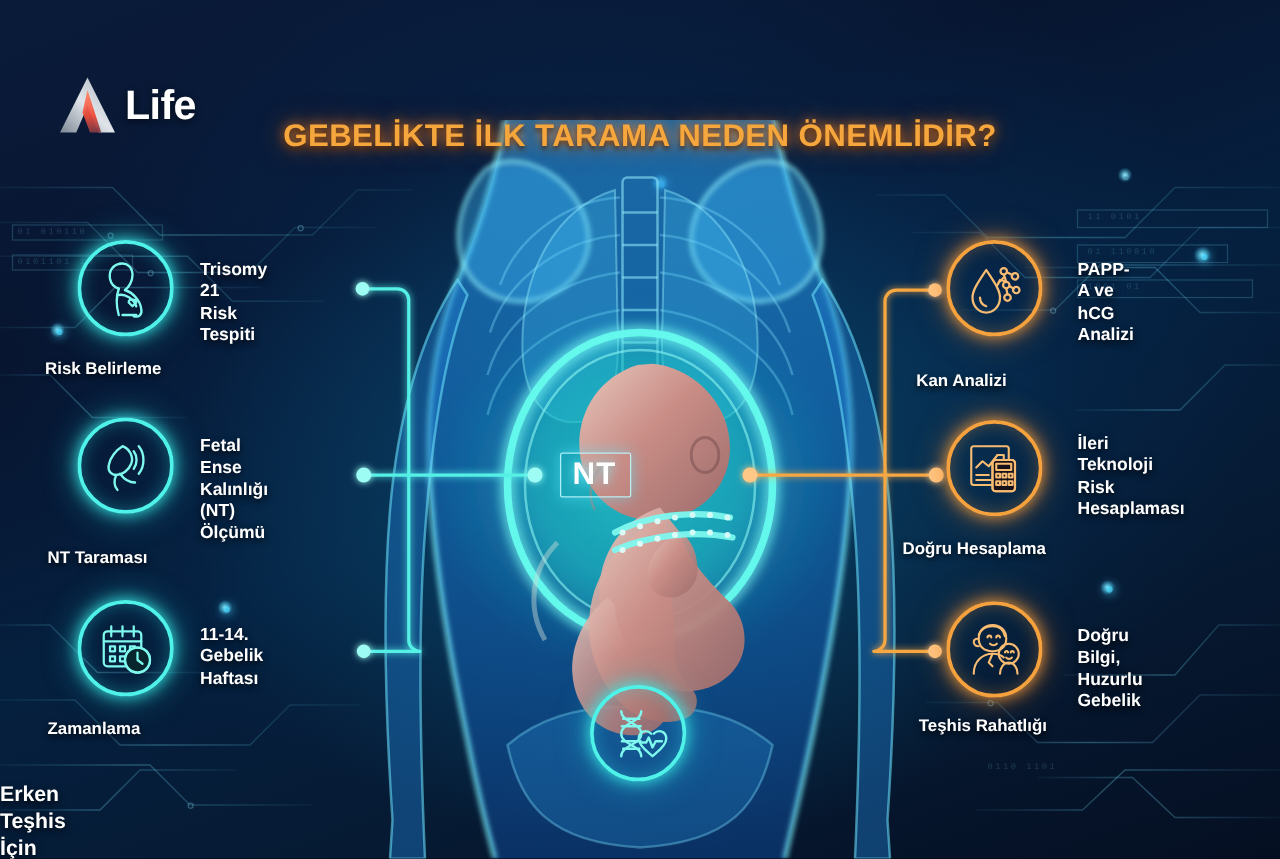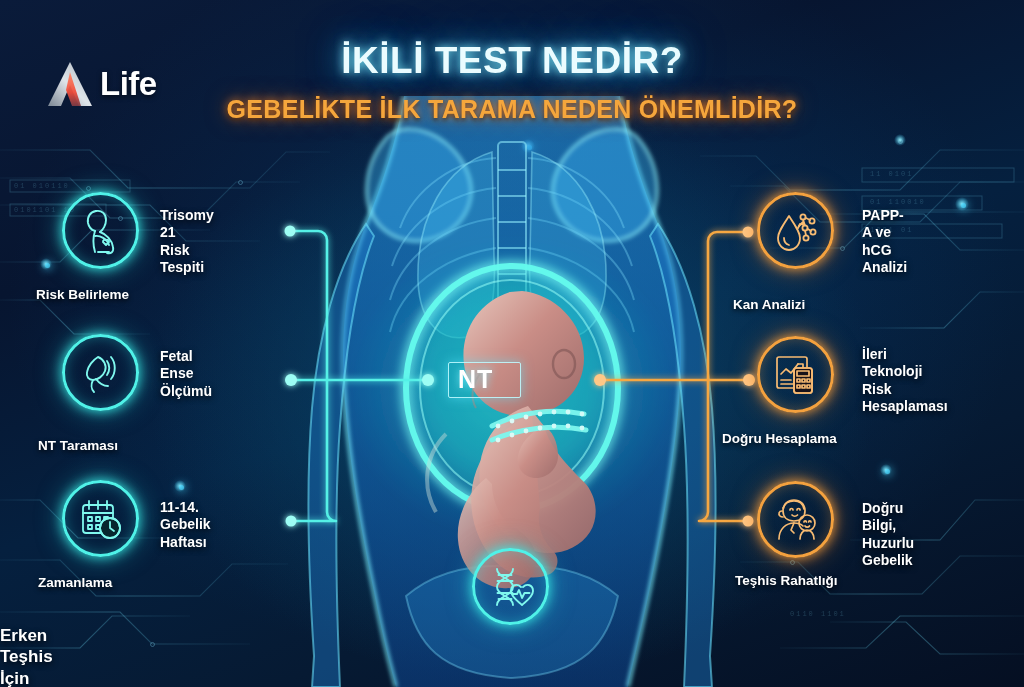--- a/index.html
+++ b/index.html
@@ -60,21 +60,21 @@
   .headline{
     position:absolute;color:#ffffff;font-size:14px;font-weight:bold;line-height:1.24;
     text-shadow:0 2px 6px rgba(0,0,0,.85);
   }
 
   
   .conn{position:absolute;inset:0;pointer-events:none;}
 
   
   .nt-badge{
-    position:absolute;left:448px;top:362px;padding:2px 27px 3px 9px;
+    position:absolute;left:448px;top:362px;padding:2px 11px 3px 9px;
     border:1.6px solid rgba(190,250,255,.9);color:#ffffff;font-size:25px;font-weight:bold;
     letter-spacing:1px;text-shadow:0 0 9px rgba(120,240,255,.9);
     box-shadow:0 0 12px rgba(90,230,255,.55);border-radius:2px;
   }
 
   
   .bottom-cap{
     position:absolute;left:0;right:0;top:625px;text-align:center;color:#fff;
     font-size:17px;font-weight:bold;line-height:1.25;text-shadow:0 2px 6px rgba(0,0,0,.85);
   }
@@ -275,21 +275,20 @@
           <stop offset="60%" stop-color="#ef4d3c"></stop>
           <stop offset="100%" stop-color="#7d3a44"></stop>
         </linearGradient>
       </defs>
       <path d="M24 2 L46 46 L33 46 L24 25 L15 46 L2 46 Z" fill="url(#lgA)"></path>
       <path d="M24 12 L35 46 L26 46 L20 30 Z" fill="url(#lgR)" opacity=".95"></path>
     </svg>
     <span class="logo-text">Life</span>
   </div>
 
-  <div class="title-main">İKİLİ TEST NEDİR?</div>
   <div class="title-sub">GEBELİKTE İLK TARAMA NEDEN ÖNEMLİDİR?</div>
 
   <svg class="conn" width="1024" height="687" viewBox="0 0 1024 687">
     <defs>
       <filter id="glowC" x="-60%" y="-60%" width="220%" height="220%">
         <feGaussianBlur stdDeviation="3" result="b"></feGaussianBlur>
         <feMerge>
             <feMergeNode in="b"></feMergeNode>
             <feMergeNode in="SourceGraphic"></feMergeNode>
           </feMerge>
@@ -346,20 +345,21 @@
         <path d="M21 8 C16 11 11 17 10 23 C9 28 12 31 16 31 C21 31 26 27 28 22 C30 17 27 10 21 8 Z"></path>
         <path d="M16 31 C14 35 14 40 17 43"></path>
         <path d="M19 30 C22 34 26 37 31 37"></path>
         <path d="M30 12 C33 16 33 22 30 26"></path>
         <path d="M34 8 C39 14 39 24 34 30"></path>
       </svg>
     </div>
     <div class="cap" style="left:38px;top:438px;width:126px">NT Taraması</div>
     <div class="headline" style="left:160px;top:348px">
       <div>Fetal Ense</div>
+      <div>Kalınlığı (NT)</div>
       <div>Ölçümü</div>
     </div>
   </div>
 
   <div class="item">
     <div class="circ cyan" style="left:62px;top:480px">
       <svg width="48" height="46" viewBox="0 0 48 46" fill="none" stroke="#7ff8ee" stroke-width="1.8" stroke-linecap="round" stroke-linejoin="round">
         <rect x="6" y="9" width="30" height="28" rx="3"></rect>
         <path d="M6 17 H36"></path>
         <path d="M12 5 v8 M21 5 v8 M30 5 v8"></path>

